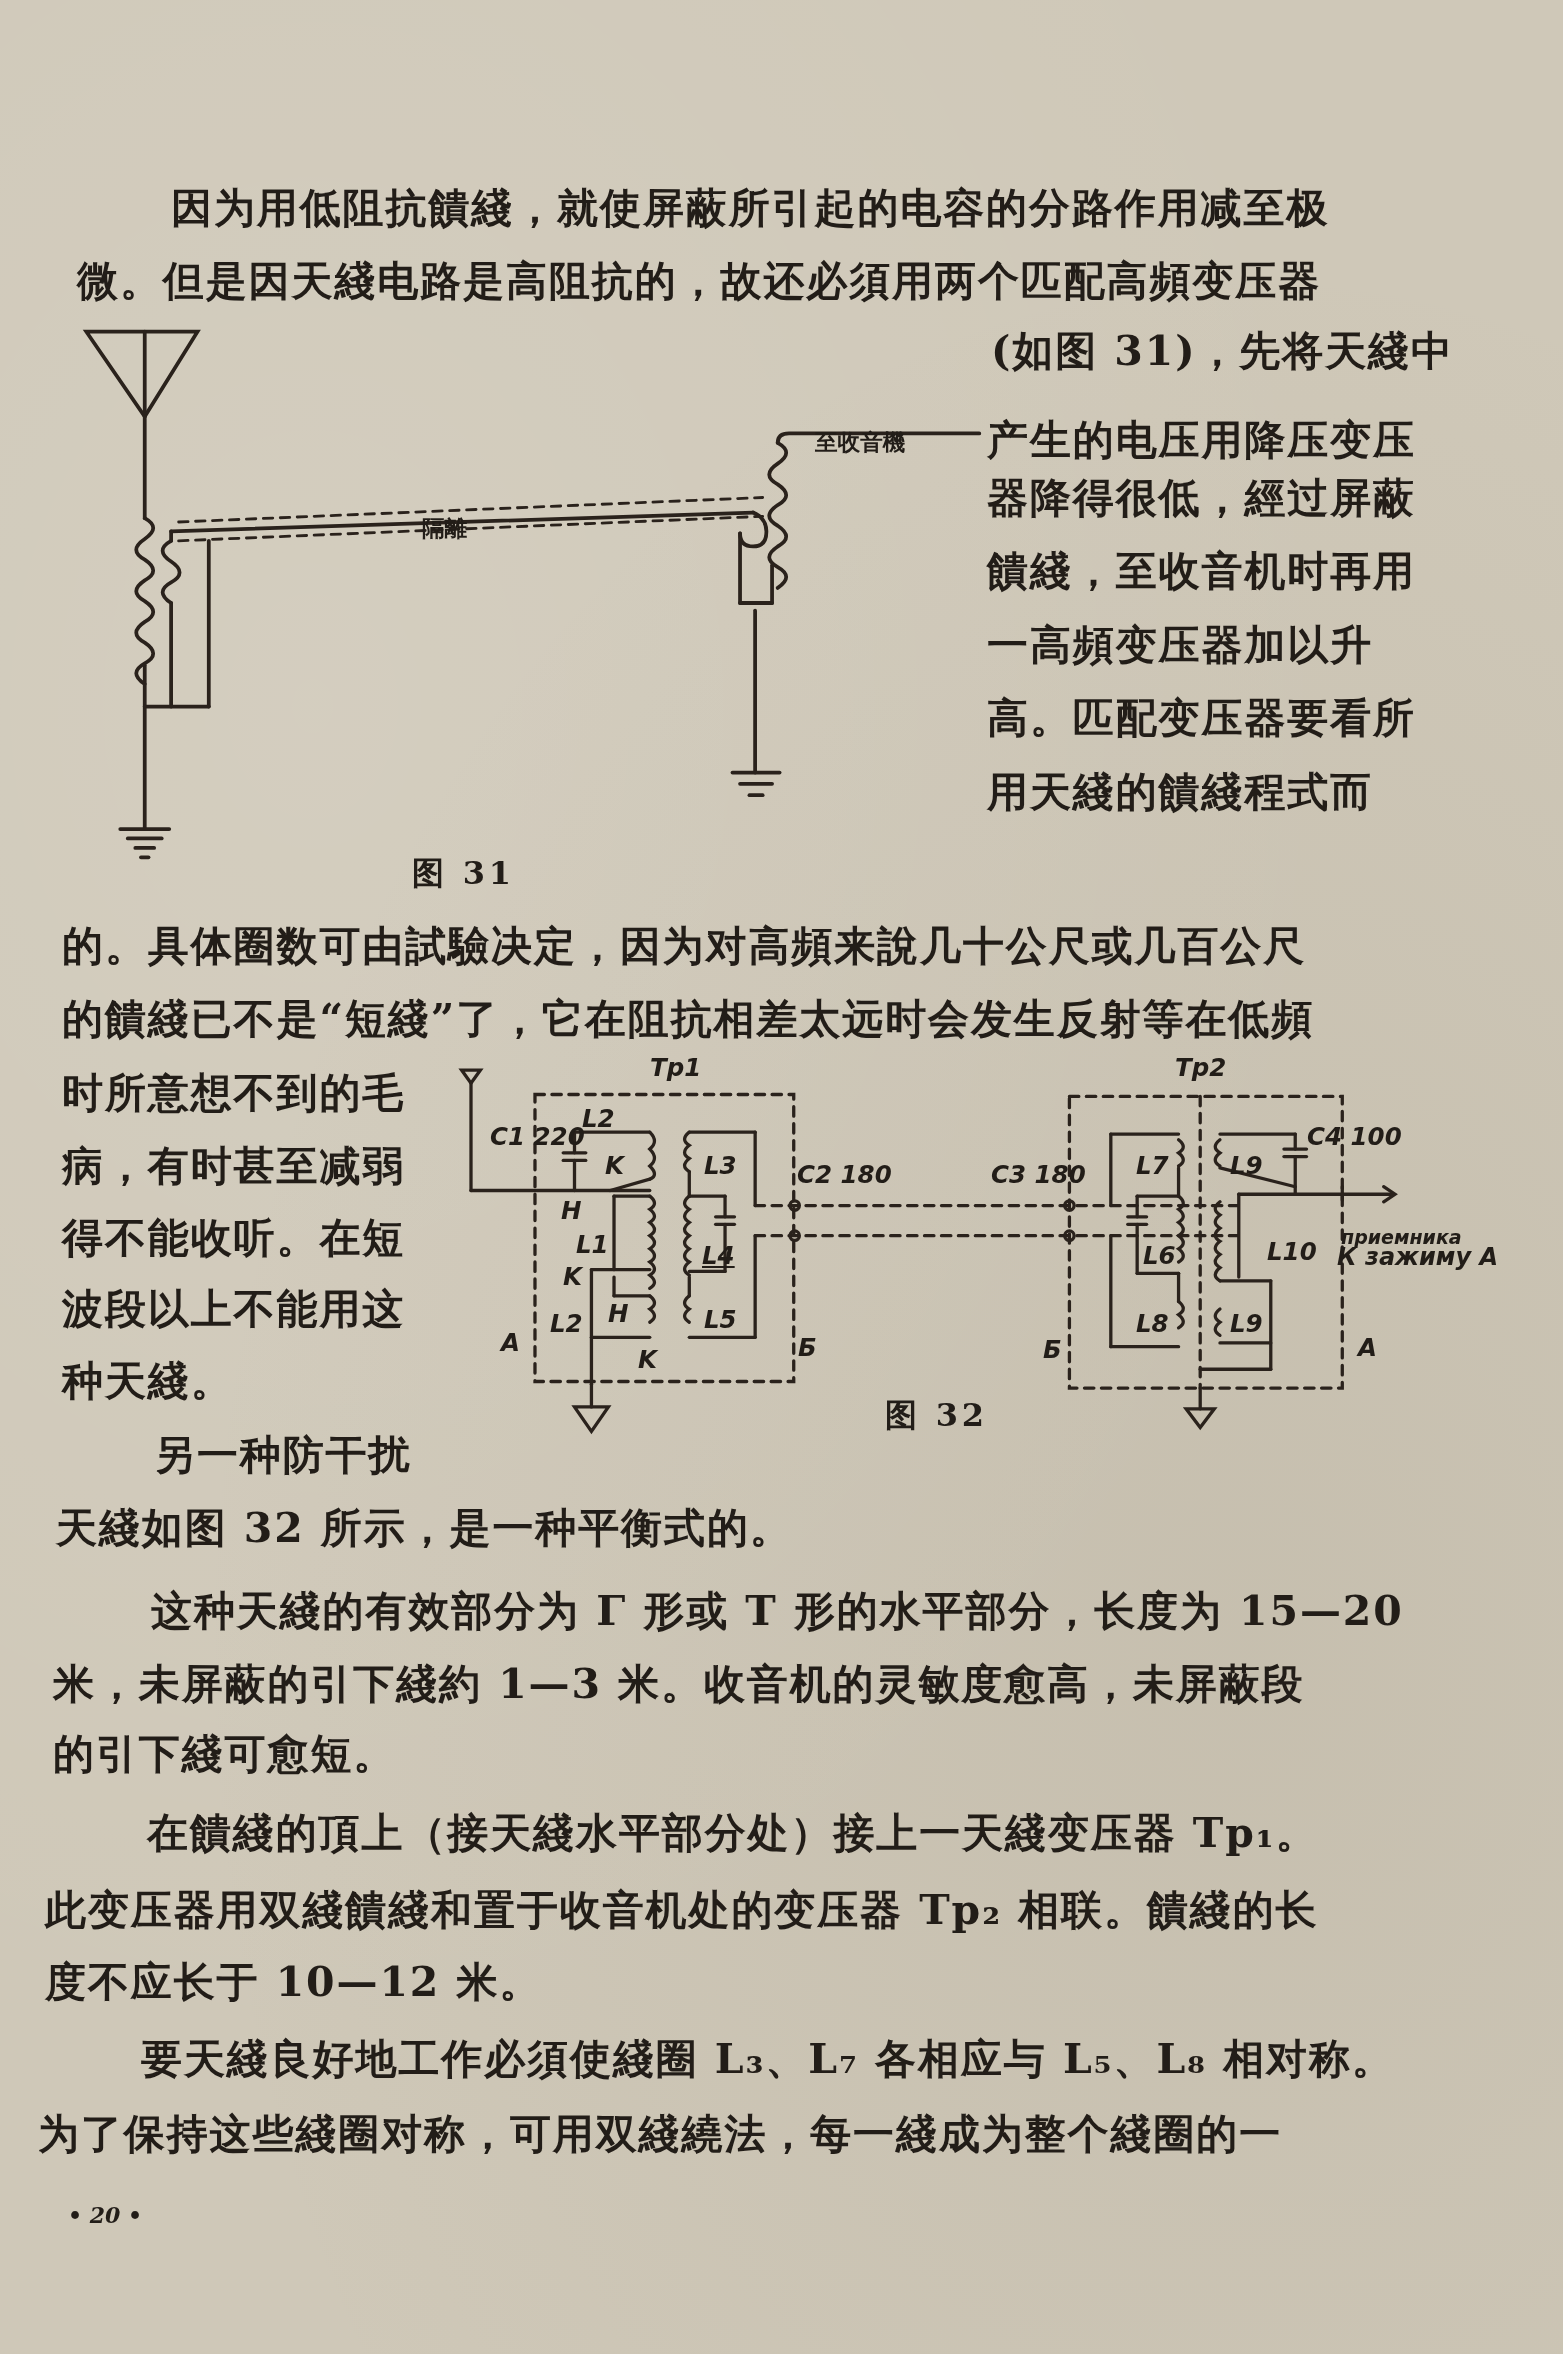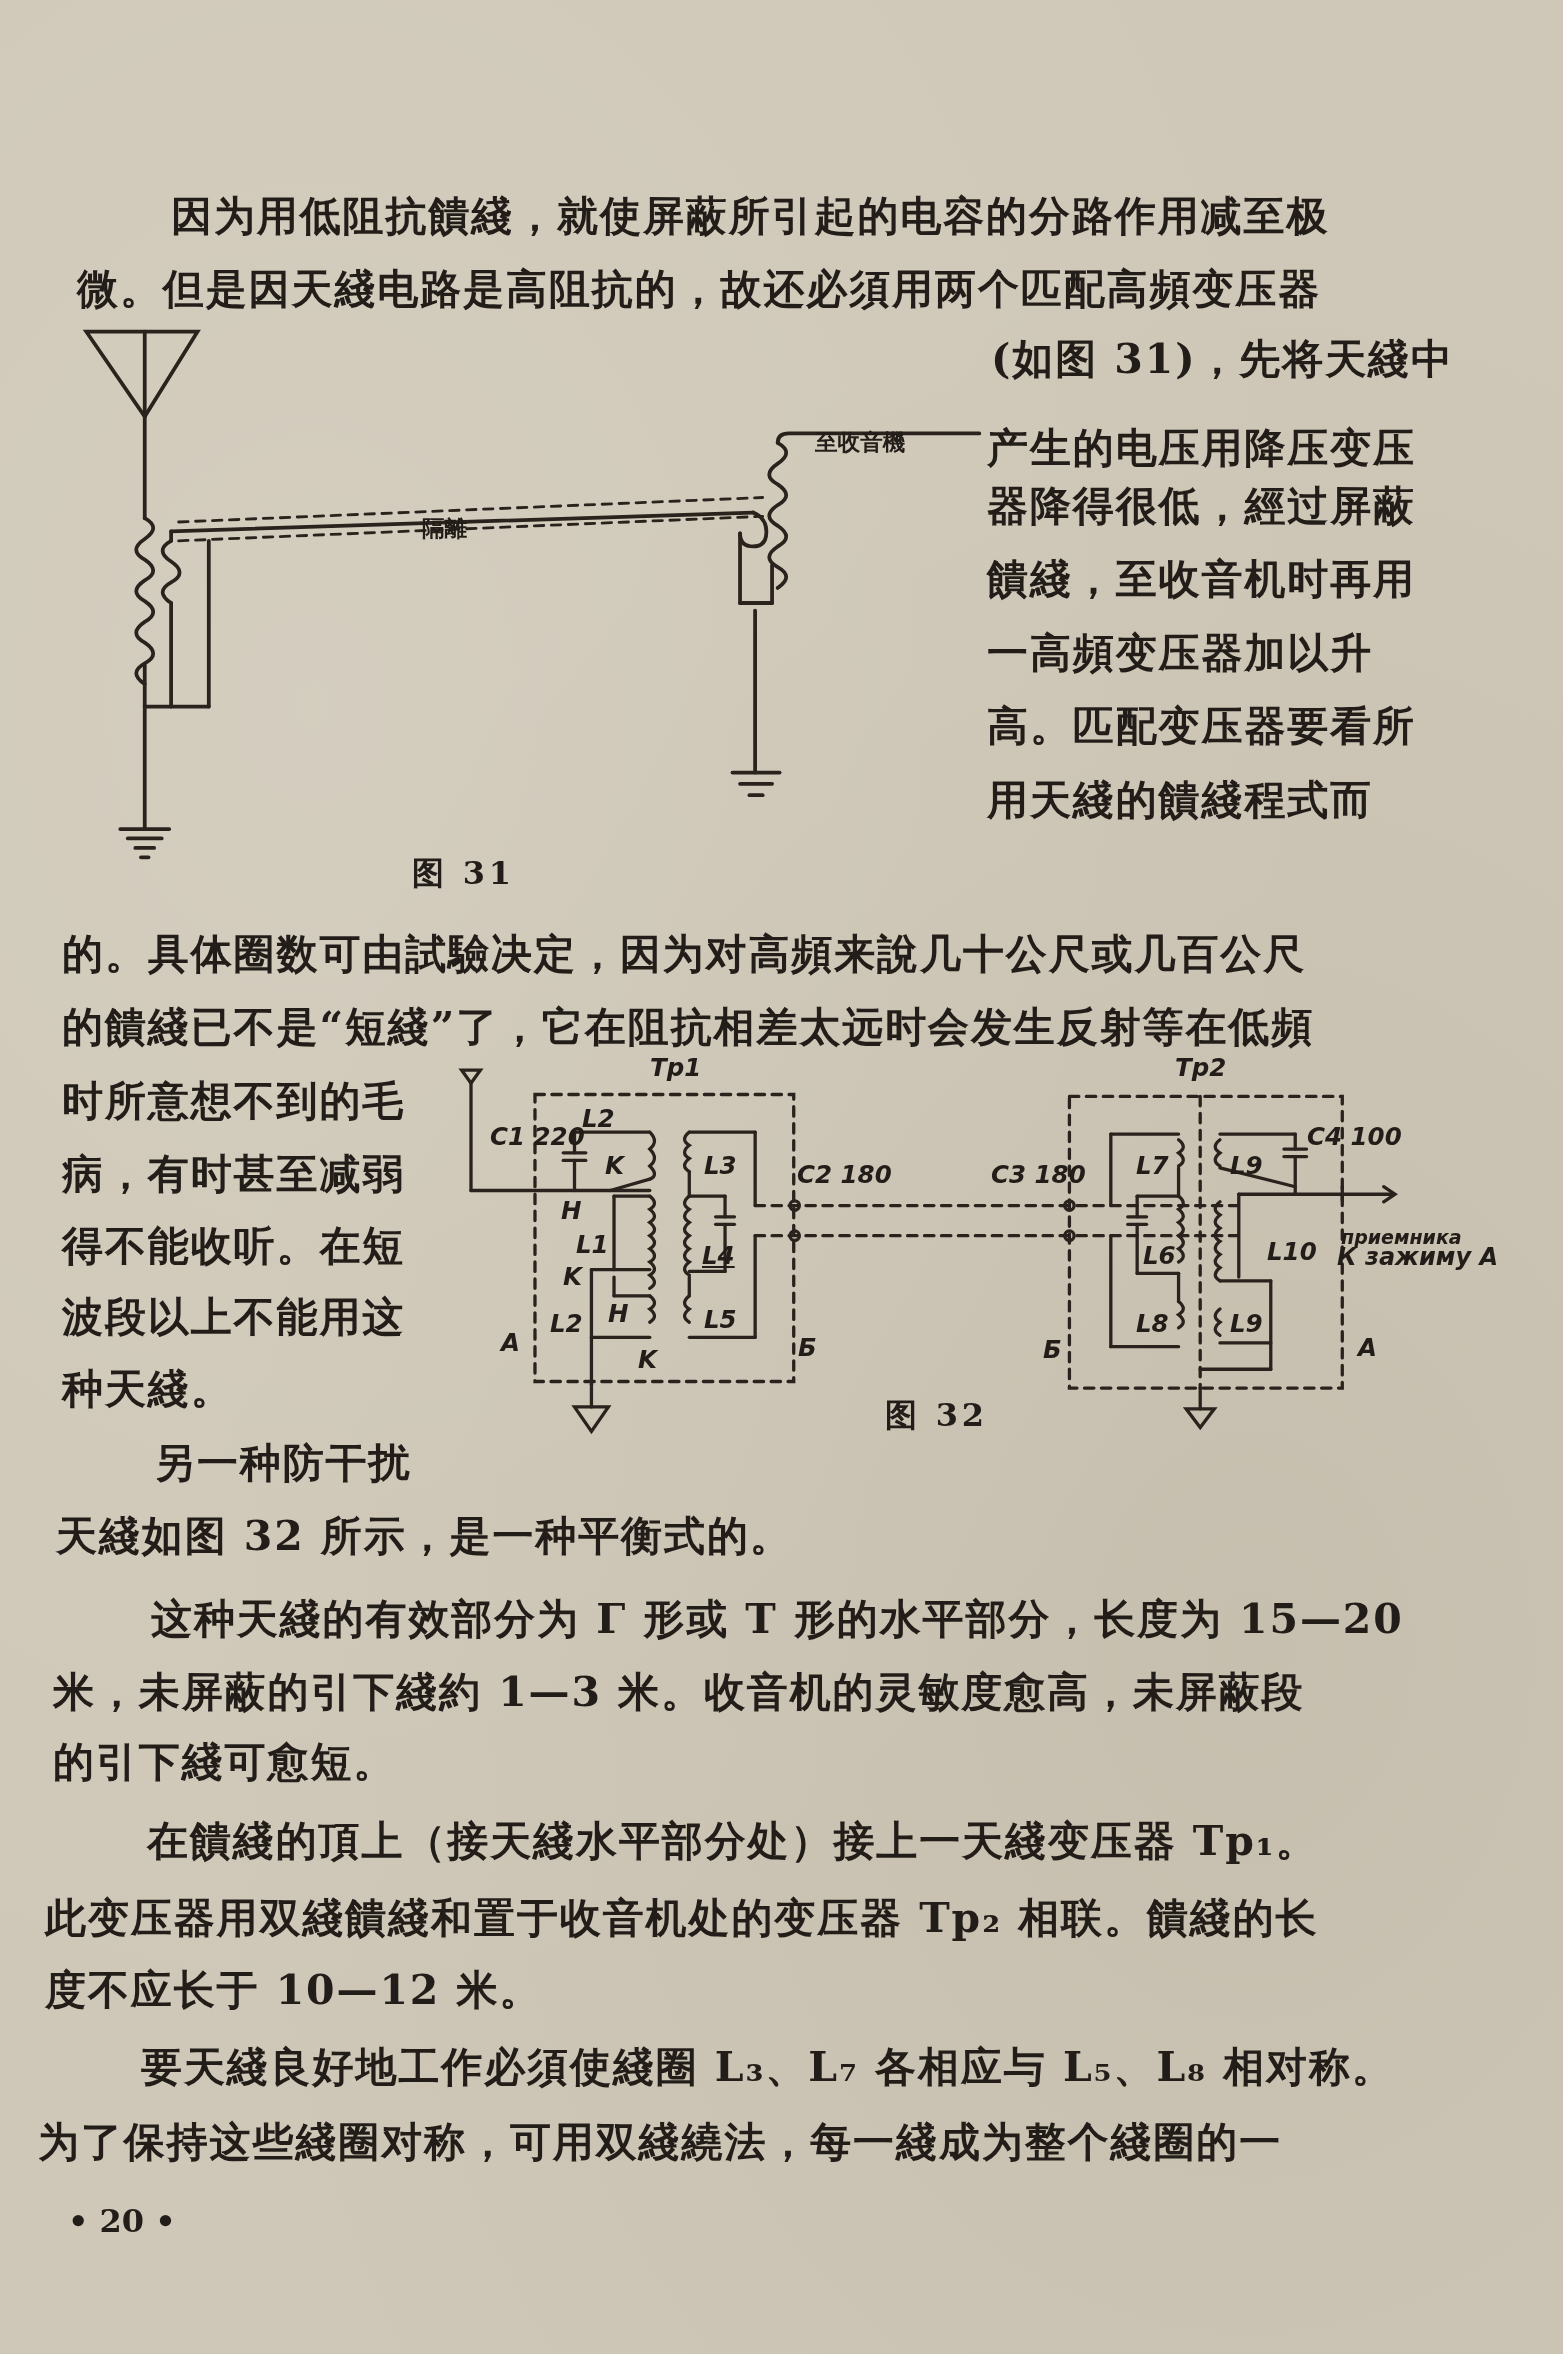--- a/index.html
+++ b/index.html
@@ -15,26 +15,25 @@
     overflow: hidden;
   }
   .page { position: absolute; left: 0; top: 0; width: 1563px; height: 2354px; }
   .line {
     position: absolute;
     font-size: 41px;
     line-height: 55px;
     white-space: nowrap;
     letter-spacing: 1.9px;
     font-weight: bold;
-    margin-top: 8px;
   }
   .fig-caption { position: absolute; font-size: 32px; font-weight: bold; letter-spacing: 3.8px; }
   .fig-label { position: absolute; font-size: 22.6px; font-weight: bold; font-family: "DejaVu Sans", sans-serif; }
   .fig-label-it { position: absolute; font-size: 24.5px; font-style: italic; font-family: "DejaVu Sans", sans-serif; font-weight: bold; }
-  .page-number { position: absolute; font-size: 32px; font-weight: bold; }
+  .page-number { position: absolute; font-size: 22px; font-weight: bold; font-style: italic; }
   svg { position: absolute; overflow: visible; }
 </style>
 </head>
 <body>
 
 <div class="page">
 
   <div class="line" style="left:171px; top:181px;">因为用低阻抗饋綫，就使屏蔽所引起的电容的分路作用减至极</div>
   <div class="line" style="left:77px; top:254px;">微。但是因天綫电路是高阻抗的，故还必須用两个匹配高頻变压器</div>
 

